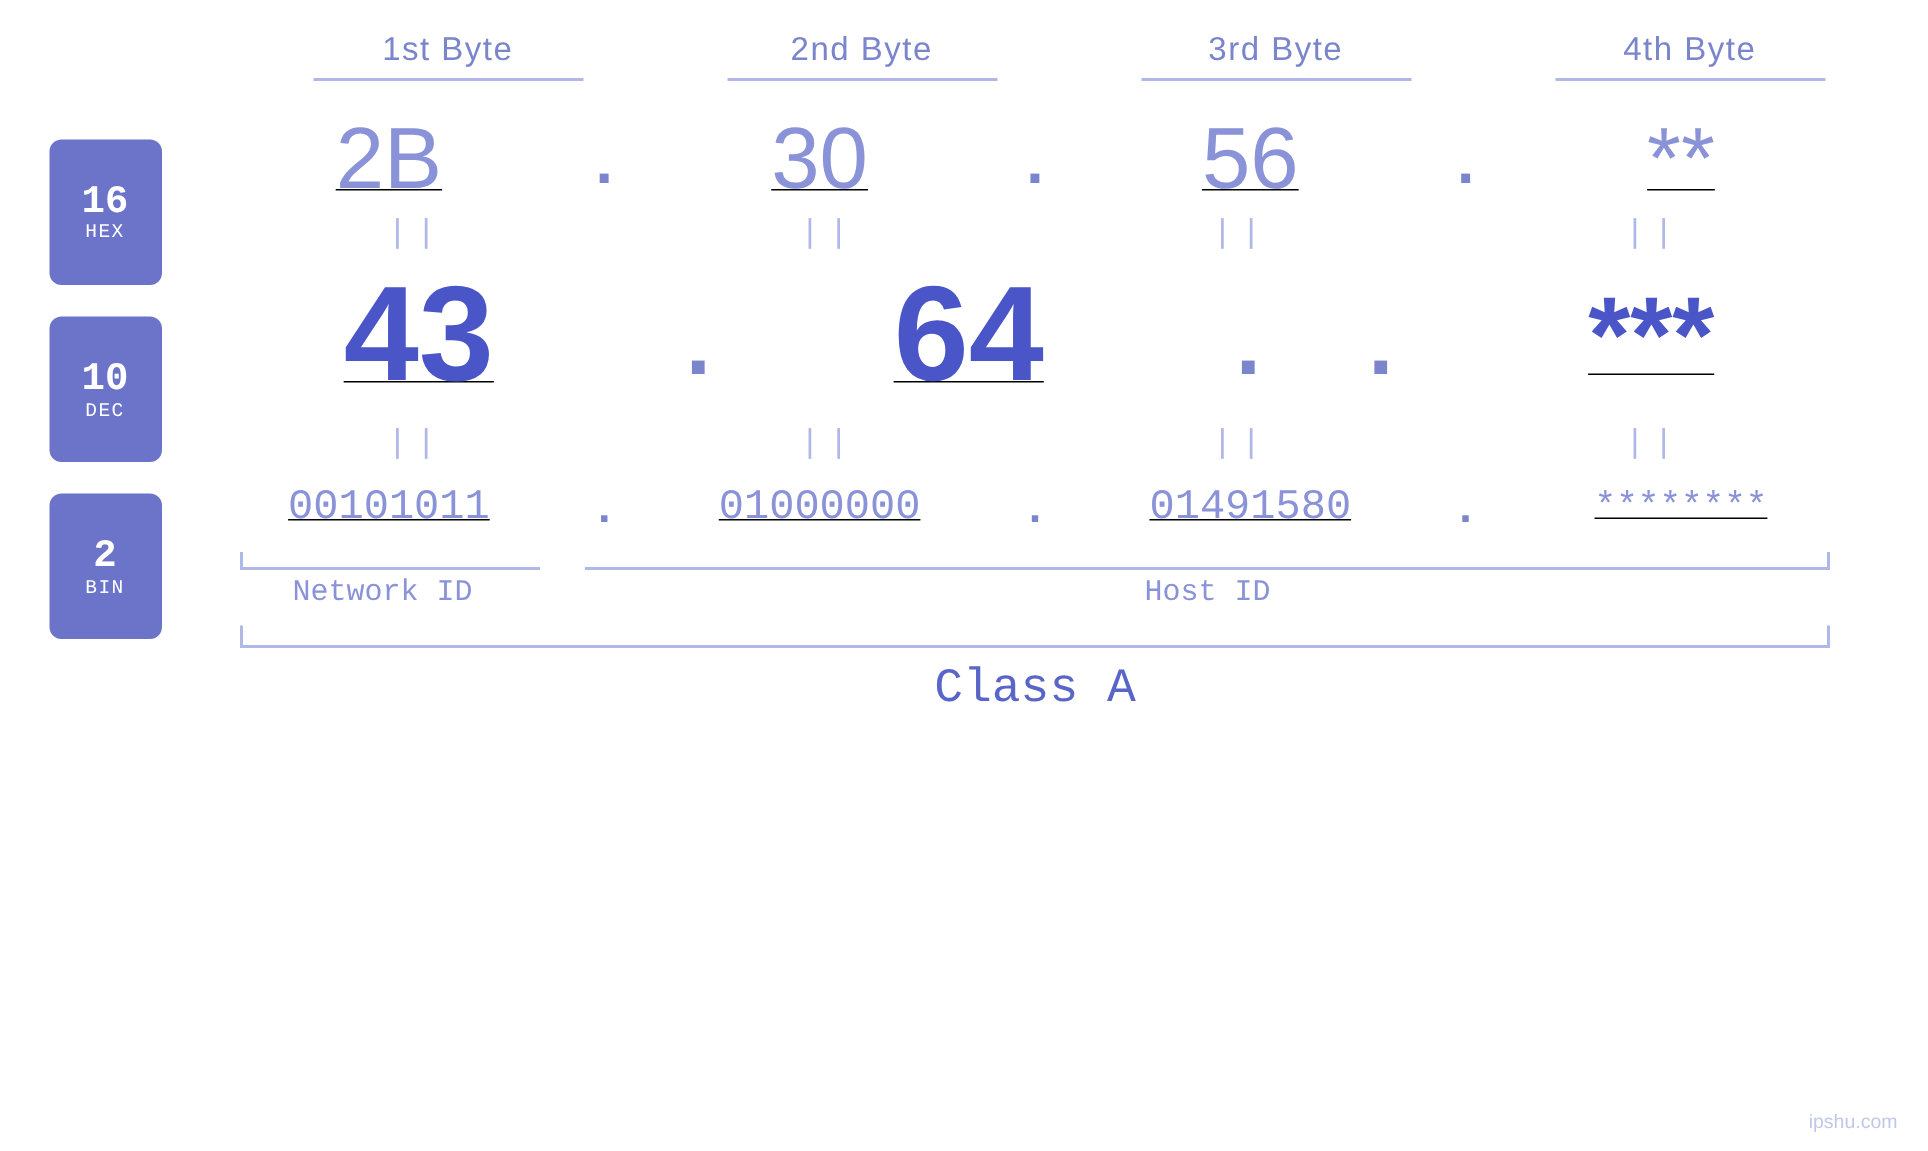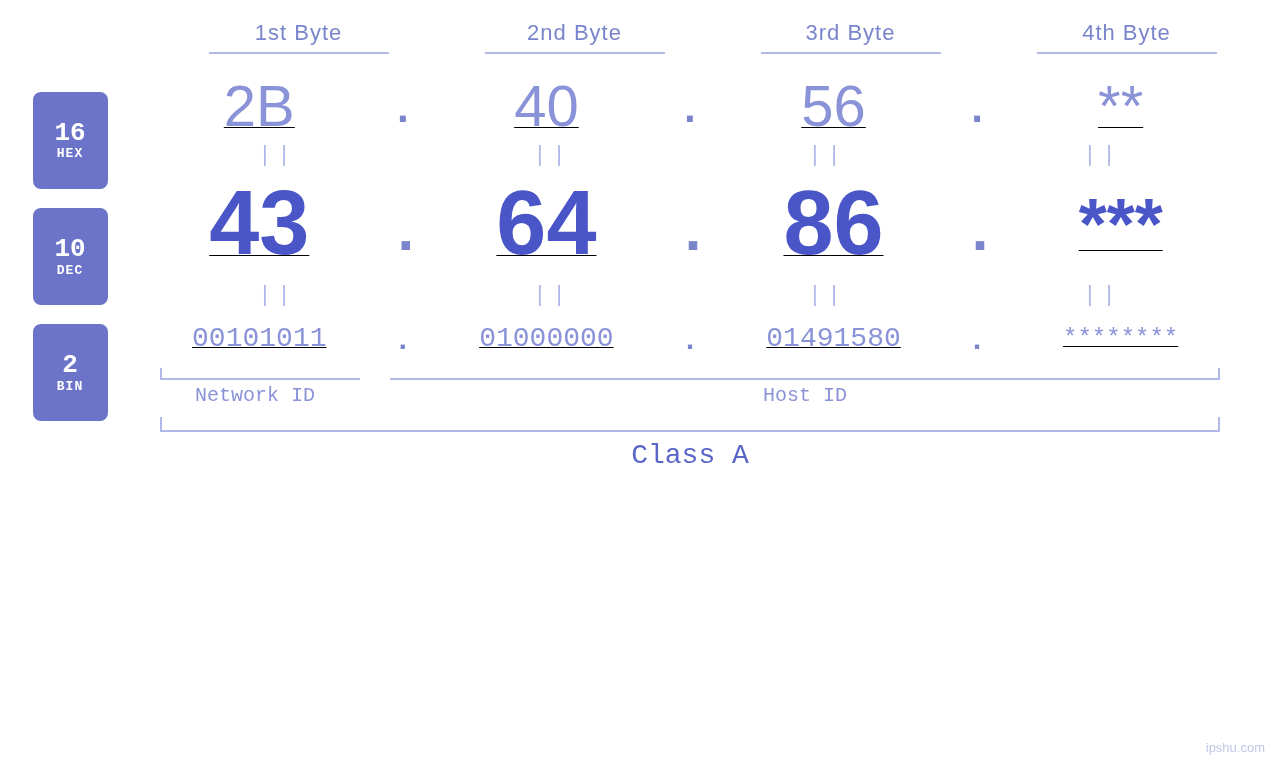--- a/index.html
+++ b/index.html
@@ -79,21 +79,21 @@
       flex-direction: column;
       align-items: center;
       justify-content: center;
       font-size: 26px;
       font-weight: bold;
       line-height: 1.1;
     }
 
     .badge .base-label {
       font-size: 13px;
-      font-weight: bold;
+      font-weight: normal;
       letter-spacing: 1px;
     }
 
     
     .values-grid {
       flex: 1;
       display: flex;
       flex-direction: column;
     }
 
@@ -156,21 +156,21 @@
       width: 220px;
       text-align: center;
       font-size: 22px;
       color: #b0b8e8;
       letter-spacing: 6px;
     }
 
     
     .class-label {
       text-align: center;
-      font-size: 28px;
+      font-size: 32px;
       color: #5a65c8;
       font-family: 'Courier New', monospace;
       margin-top: 8px;
       width: 1100px;
     }
 
     
     .watermark {
       position: absolute;
       bottom: 12px;
@@ -220,40 +220,39 @@
         <span>2</span>
         <span class="base-label">BIN</span>
       </div>
     </div>
 
     <div class="values-grid">
 
       <div class="row-values hex-row">
         <div class="cell"><span class="val">2B</span></div>
         <div class="dot">.</div>
-        <div class="cell"><span class="val">40</span></div>
+        <div class="cell"><span class="val">30</span></div>
         <div class="dot">.</div>
         <div class="cell"><span class="val">56</span></div>
         <div class="dot">.</div>
         <div class="cell"><span class="val">**</span></div>
       </div>
 
       <div class="equals-row">
         <div class="equals-cell">||</div>
         <div class="equals-cell">||</div>
         <div class="equals-cell">||</div>
         <div class="equals-cell">||</div>
       </div>
 
       <div class="row-values dec-row">
         <div class="cell"><span class="val">43</span></div>
         <div class="dot" style="font-size:60px; margin-top:20px;">.</div>
         <div class="cell"><span class="val">64</span></div>
         <div class="dot" style="font-size:60px; margin-top:20px;">.</div>
-        <div class="cell"><span class="val">86</span></div>
         <div class="dot" style="font-size:60px; margin-top:20px;">.</div>
         <div class="cell"><span class="val" style="font-size:72px;">***</span></div>
       </div>
 
       <div class="equals-row" style="margin-top:8px;">
         <div class="equals-cell">||</div>
         <div class="equals-cell">||</div>
         <div class="equals-cell">||</div>
         <div class="equals-cell">||</div>
       </div>

